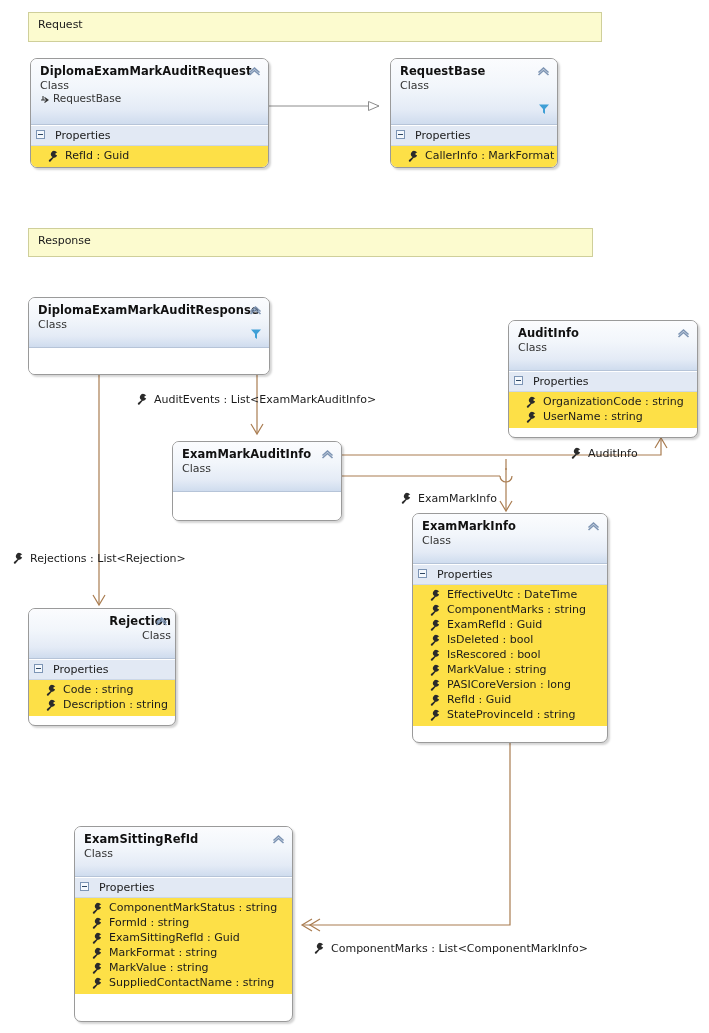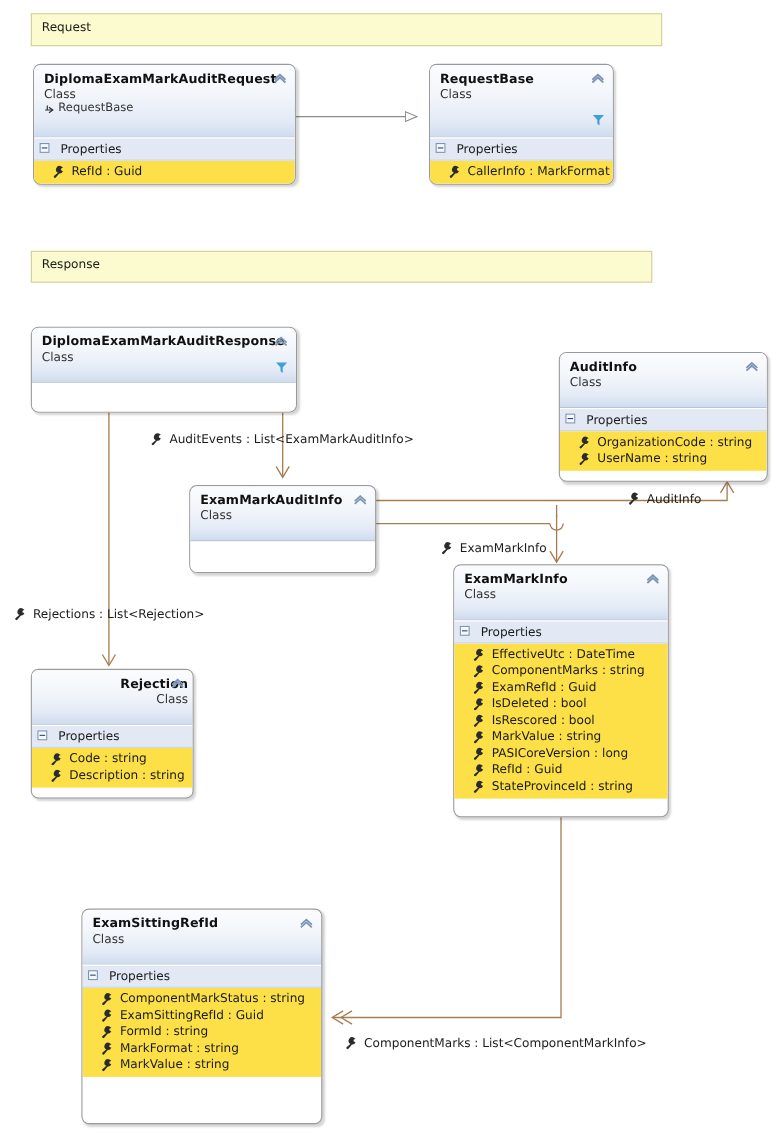--- a/index.html
+++ b/index.html
@@ -349,33 +349,37 @@
       <span>Properties</span>
     </div>
     <div class="members">
       <div class="member"><svg class="wrench" viewBox="0 0 12 12">
             <path d="M8.6,1.2 a3.3,3.3 0 1 0 1.6,4.4 l-1.9,-1.1 0.4,-1.6 1.6,-0.4 z" fill="#2b2b2b"></path>
             <path d="M7.4,5.6 L2.0,10.1 a1.1,1.1 0 0 0 1.5,1.5 L8.0,6.3 z" fill="#2b2b2b"></path>
           </svg><span>ComponentMarkStatus : string</span></div>
       <div class="member"><svg class="wrench" viewBox="0 0 12 12">
             <path d="M8.6,1.2 a3.3,3.3 0 1 0 1.6,4.4 l-1.9,-1.1 0.4,-1.6 1.6,-0.4 z" fill="#2b2b2b"></path>
             <path d="M7.4,5.6 L2.0,10.1 a1.1,1.1 0 0 0 1.5,1.5 L8.0,6.3 z" fill="#2b2b2b"></path>
+          </svg><span>FormId : string</span></div>
+      <div class="member"><svg class="wrench" viewBox="0 0 12 12">
+            <path d="M8.6,1.2 a3.3,3.3 0 1 0 1.6,4.4 l-1.9,-1.1 0.4,-1.6 1.6,-0.4 z" fill="#2b2b2b"></path>
+            <path d="M7.4,5.6 L2.0,10.1 a1.1,1.1 0 0 0 1.5,1.5 L8.0,6.3 z" fill="#2b2b2b"></path>
           </svg><span>ExamSittingRefId : Guid</span></div>
       <div class="member"><svg class="wrench" viewBox="0 0 12 12">
             <path d="M8.6,1.2 a3.3,3.3 0 1 0 1.6,4.4 l-1.9,-1.1 0.4,-1.6 1.6,-0.4 z" fill="#2b2b2b"></path>
             <path d="M7.4,5.6 L2.0,10.1 a1.1,1.1 0 0 0 1.5,1.5 L8.0,6.3 z" fill="#2b2b2b"></path>
-          </svg><span>FormId : string</span></div>
-      <div class="member"><svg class="wrench" viewBox="0 0 12 12">
-            <path d="M8.6,1.2 a3.3,3.3 0 1 0 1.6,4.4 l-1.9,-1.1 0.4,-1.6 1.6,-0.4 z" fill="#2b2b2b"></path>
-            <path d="M7.4,5.6 L2.0,10.1 a1.1,1.1 0 0 0 1.5,1.5 L8.0,6.3 z" fill="#2b2b2b"></path>
           </svg><span>MarkFormat : string</span></div>
       <div class="member"><svg class="wrench" viewBox="0 0 12 12">
             <path d="M8.6,1.2 a3.3,3.3 0 1 0 1.6,4.4 l-1.9,-1.1 0.4,-1.6 1.6,-0.4 z" fill="#2b2b2b"></path>
             <path d="M7.4,5.6 L2.0,10.1 a1.1,1.1 0 0 0 1.5,1.5 L8.0,6.3 z" fill="#2b2b2b"></path>
           </svg><span>MarkValue : string</span></div>
+      <div class="member"><svg class="wrench" viewBox="0 0 12 12">
+            <path d="M8.6,1.2 a3.3,3.3 0 1 0 1.6,4.4 l-1.9,-1.1 0.4,-1.6 1.6,-0.4 z" fill="#2b2b2b"></path>
+            <path d="M7.4,5.6 L2.0,10.1 a1.1,1.1 0 0 0 1.5,1.5 L8.0,6.3 z" fill="#2b2b2b"></path>
+          </svg><span>SuppliedContactName : string</span></div>
     </div>
   </div>
 
   <div class="conn-label" style="left:136px;top:393px;">
     <svg class="wrench" viewBox="0 0 12 12">
         <path d="M8.6,1.2 a3.3,3.3 0 1 0 1.6,4.4 l-1.9,-1.1 0.4,-1.6 1.6,-0.4 z" fill="#2b2b2b"></path>
         <path d="M7.4,5.6 L2.0,10.1 a1.1,1.1 0 0 0 1.5,1.5 L8.0,6.3 z" fill="#2b2b2b"></path>
       </svg>
     <span>AuditEvents : List&lt;ExamMarkAuditInfo&gt;</span>
   </div>

